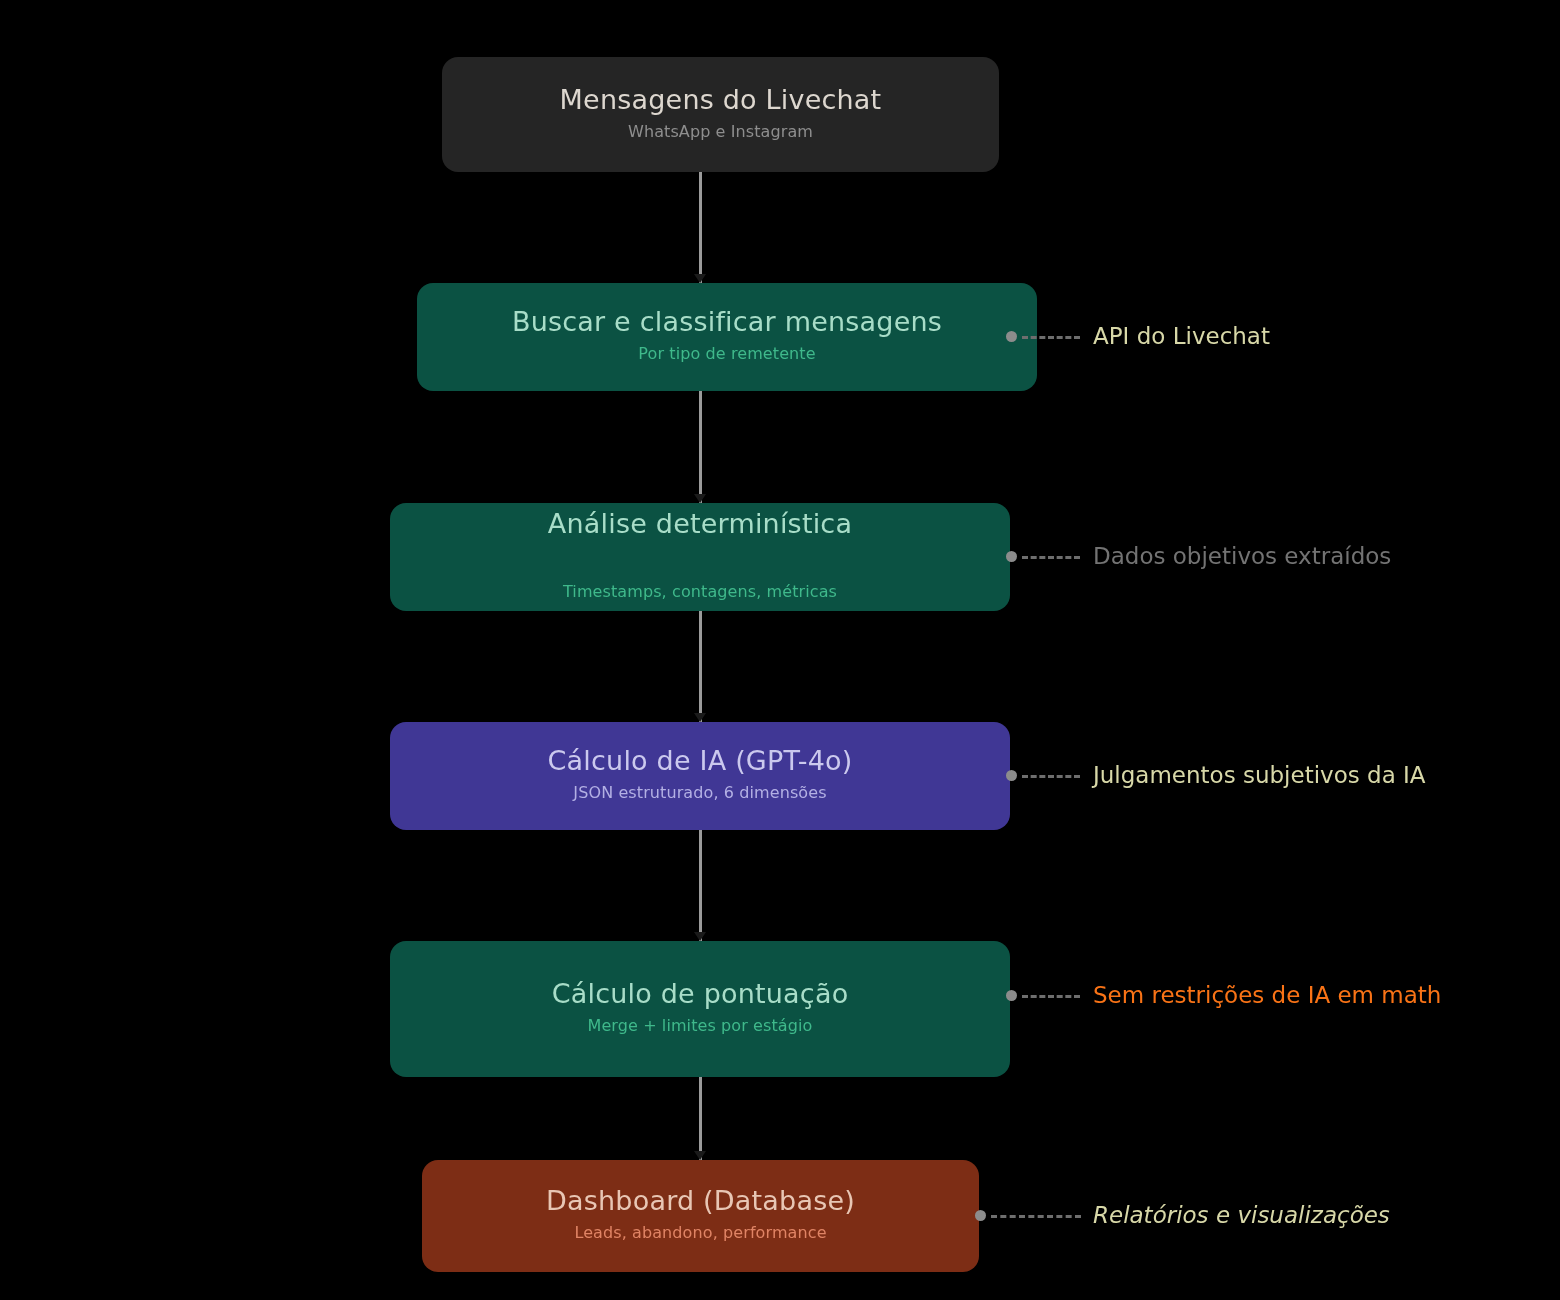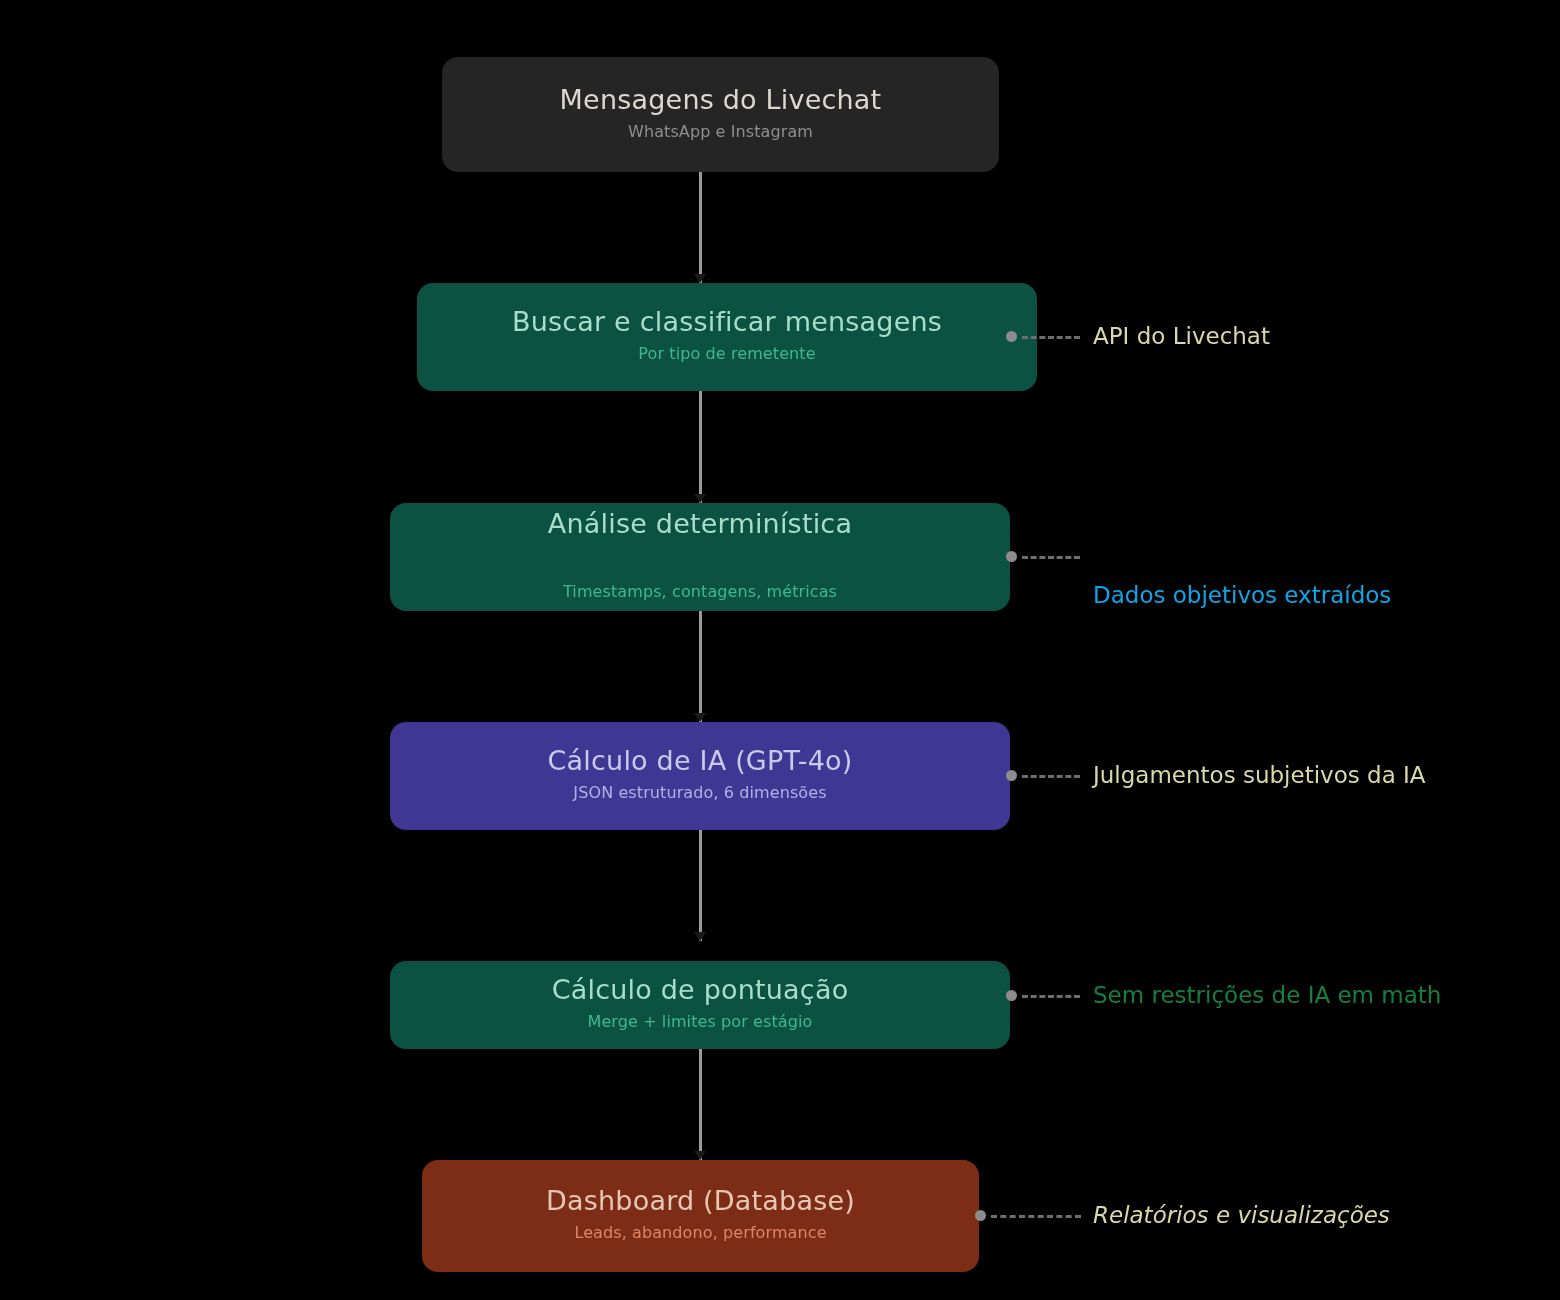--- a/index.html
+++ b/index.html
@@ -106,36 +106,36 @@
       <div class="node-sub">Por tipo de remetente</div>
     </div>
     <div class="node kind-process" style="left: 390px; top: 503px; width: 620px; height: 108px; background: rgb(11, 82, 67); gap: 36px;">
       <div class="node-title">Análise determinística</div>
       <div class="node-sub">Timestamps, contagens, métricas</div>
     </div>
     <div class="node kind-ai" style="left: 390px; top: 722px; width: 620px; height: 108px; background: rgb(64, 55, 149);">
       <div class="node-title">Cálculo de IA (GPT-4o)</div>
       <div class="node-sub">JSON estruturado, 6 dimensões</div>
     </div>
-    <div class="node kind-process" style="left: 390px; top: 961px; width: 620px; height: 88px; background: rgb(11, 82, 67);">
+    <div class="node kind-process" style="left: 390px; top: 941px; width: 620px; height: 136px; background: rgb(11, 82, 67);">
       <div class="node-title">Cálculo de pontuação</div>
       <div class="node-sub">Merge + limites por estágio</div>
     </div>
     <div class="node kind-output" style="left: 422px; top: 1160px; width: 557px; height: 112px; background: rgb(125, 45, 21);">
       <div class="node-title">Dashboard (Database)</div>
       <div class="node-sub">Leads, abandono, performance</div>
     </div>
     <div class="anno-dot" style="left: 1006px; top: 331px;"></div>
     <div class="anno-dash" style="left: 1022px; top: 336px; width: 58px; border-top-color: rgb(110, 110, 110);"></div>
     <div class="anno-text" style="left: 1093px; top: 323px; color: rgb(216, 216, 168);">API do Livechat</div>
     <div class="anno-dot" style="left: 1006px; top: 551px;"></div>
     <div class="anno-dash" style="left: 1022px; top: 556px; width: 58px; border-top-color: rgb(110, 110, 110);"></div>
-    <div class="anno-text" style="left: 1093px; top: 543px; color: #0ea5e9; margin-top: 39px;">Dados objetivos extraídos</div>
+    <div class="anno-text" style="left: 1093px; top: 543px; color: #737373;">Dados objetivos extraídos</div>
     <div class="anno-dot" style="left: 1006px; top: 770px;"></div>
     <div class="anno-dash" style="left: 1022px; top: 775px; width: 58px; border-top-color: rgb(110, 110, 110);"></div>
     <div class="anno-text" style="left: 1093px; top: 762px; color: rgb(216, 216, 168);">Julgamentos subjetivos da IA</div>
     <div class="anno-dot" style="left: 1006px; top: 990px;"></div>
     <div class="anno-dash" style="left: 1022px; top: 995px; width: 58px; border-top-color: rgb(110, 110, 110);"></div>
-    <div class="anno-text" style="left: 1093px; top: 982px; color: #15803d;">Sem restrições de IA em math</div>
+    <div class="anno-text" style="left: 1093px; top: 982px; color: #f97316;">Sem restrições de IA em math</div>
     <div class="anno-dot" style="left: 975px; top: 1210px;"></div>
     <div class="anno-dash" style="left: 991px; top: 1215px; width: 90px; border-top-color: rgb(110, 110, 110);"></div>
     <div class="anno-text" style="left: 1093px; top: 1202px; color: rgb(216, 216, 168); font-style: italic;">Relatórios e visualizações</div>
   </div>
 
 </body></html>

